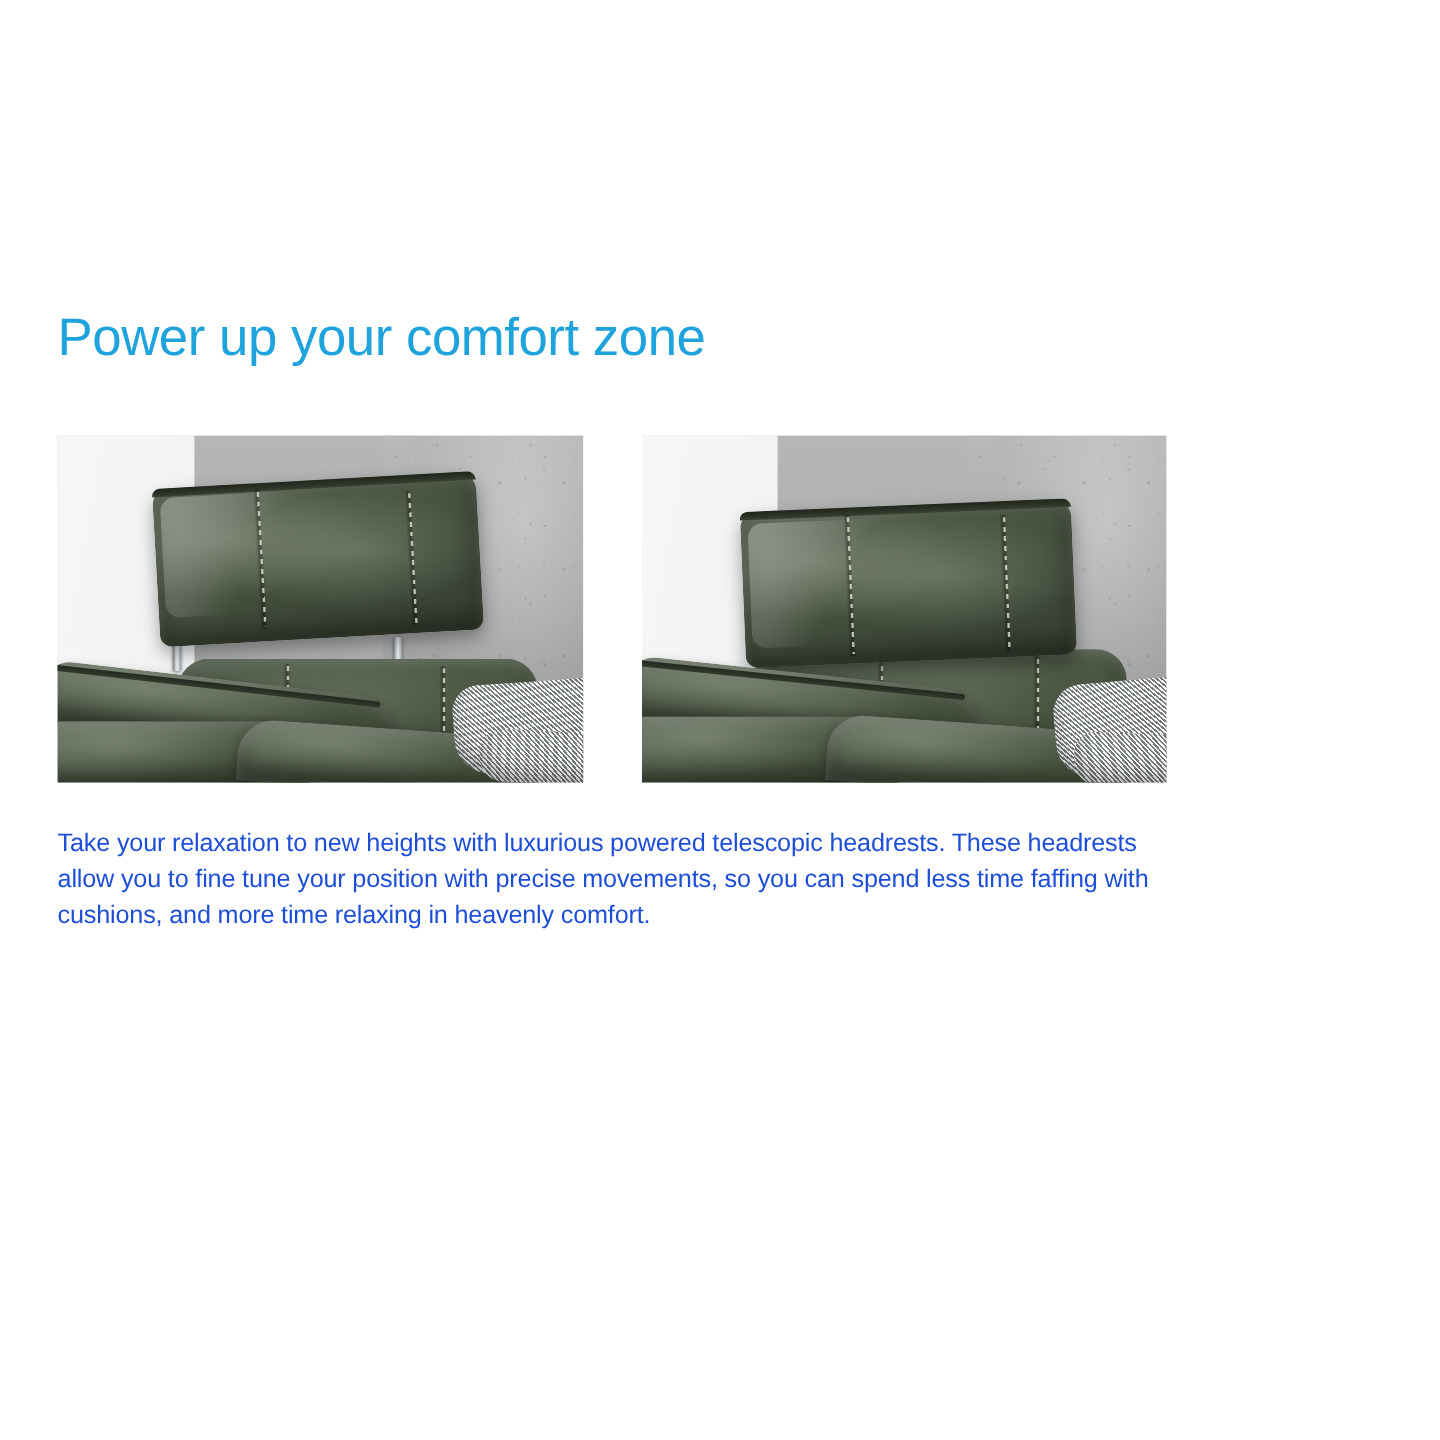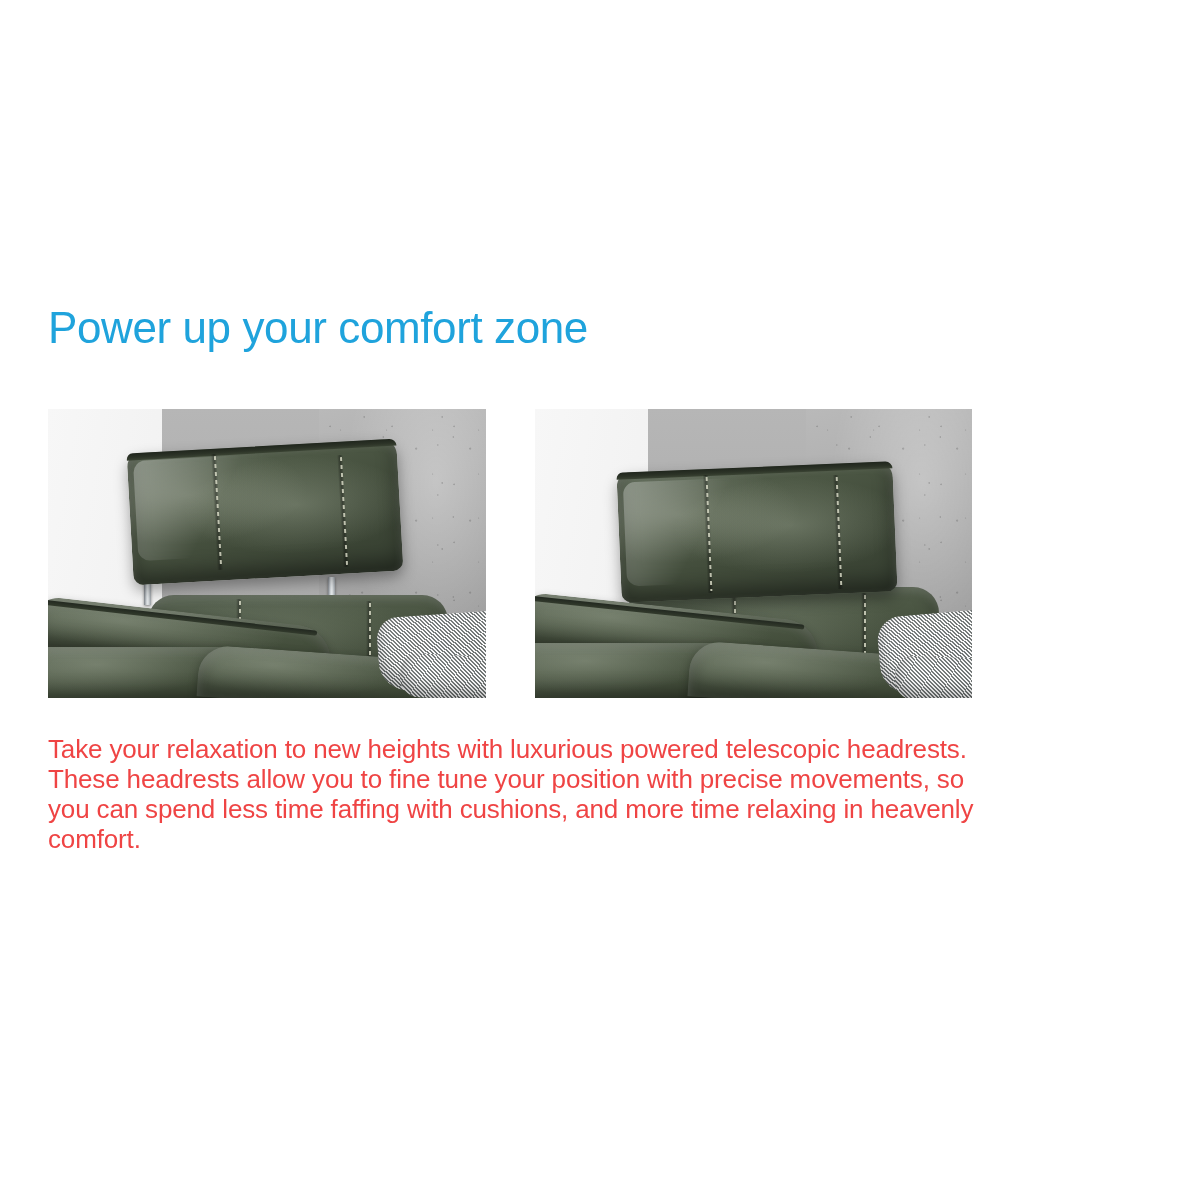--- a/index.html
+++ b/index.html
@@ -13,21 +13,20 @@
     background: #ffffff;
     font-family: "Liberation Sans", sans-serif;
     overflow: hidden;
   }
 
   .page {
     position: relative;
     width: 1200px;
     height: 968px;
     background: #ffffff;
-    margin-top: 46px;
   }
 
   .content {
     position: absolute;
     left: 48px;
     top: 258px;
     width: 930px;
   }
 
   
@@ -193,22 +192,22 @@
 
   
   .body-copy {
     position: absolute;
     left: 48px;
     top: 688px;
     width: 930px;
   }
   .body-copy p {
     margin: 0;
-    color: #ef4444;
-    font-size: 26px;
+    color: #1d4ed8;
+    font-size: 21px;
     line-height: 30px;
     letter-spacing: -0.15px;
     font-weight: 400;
   }
   .body-copy p.note {
     margin-top: 30px;
   }
 </style>
 </head>
 <body>

